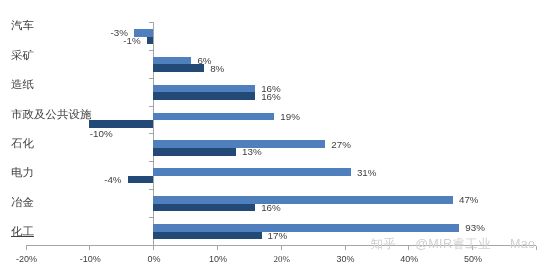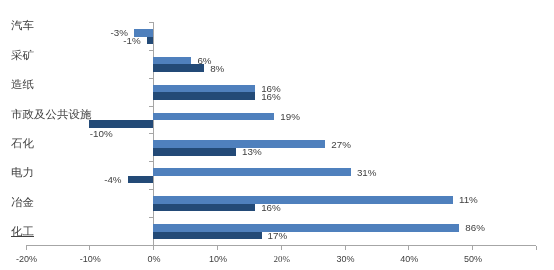--- a/index.html
+++ b/index.html
@@ -65,25 +65,25 @@
       <div class="dlabel" style="top: 129.06px; color: rgb(64, 64, 64); left: 89.8px;">-10%</div>
       <div class="bar" style="left: 153.1px; top: 140.43px; width: 172.26px; height: 7.6px; background: rgb(79, 128, 189);"></div>
       <div class="dlabel" style="top: 139.73px; color: rgb(64, 64, 64); left: 331.36px;">27%</div>
       <div class="bar" style="left: 153.1px; top: 148.03px; width: 82.94px; height: 7.6px; background: rgb(35, 74, 119);"></div>
       <div class="dlabel" style="top: 147.33px; color: rgb(64, 64, 64); left: 242.04px;">13%</div>
       <div class="bar" style="left: 153.1px; top: 168.3px; width: 197.78px; height: 7.6px; background: rgb(79, 128, 189);"></div>
       <div class="dlabel" style="top: 167.6px; color: rgb(64, 64, 64); left: 356.88px;">31%</div>
       <div class="bar" style="left: 127.58px; top: 175.9px; width: 25.52px; height: 7.6px; background: rgb(35, 74, 119);"></div>
       <div class="dlabel" style="top: 175.2px; color: rgb(64, 64, 64); left: 95.58px; width: 26px; text-align: right;">-4%</div>
       <div class="bar" style="left: 153.1px; top: 196.17px; width: 299.86px; height: 7.6px; background: rgb(79, 128, 189);"></div>
-      <div class="dlabel" style="top: 195.47px; color: rgb(64, 64, 64); left: 458.96px;">11%</div>
+      <div class="dlabel" style="top: 195.47px; color: rgb(64, 64, 64); left: 458.96px;">47%</div>
       <div class="bar" style="left: 153.1px; top: 203.77px; width: 102.08px; height: 7.6px; background: rgb(35, 74, 119);"></div>
       <div class="dlabel" style="top: 203.07px; color: rgb(64, 64, 64); left: 261.18px;">16%</div>
       <div class="bar" style="left: 153.1px; top: 224.04px; width: 306.24px; height: 7.6px; background: rgb(79, 128, 189);"></div>
-      <div class="dlabel" style="top: 223.34px; color: rgb(64, 64, 64); left: 465.34px;">86%</div>
+      <div class="dlabel" style="top: 223.34px; color: rgb(64, 64, 64); left: 465.34px;">93%</div>
       <div class="bar" style="left: 153.1px; top: 231.64px; width: 108.46px; height: 7.6px; background: rgb(35, 74, 119);"></div>
       <div class="dlabel" style="top: 230.94px; color: rgb(64, 64, 64); left: 267.56px;">17%</div>
     </div>
 
   <div id="cat-labels">
       <div class="cat-label" style="left: 10.5px; top: 20.3px; color: rgb(64, 64, 64);">汽车</div>
       <div class="cat-label" style="left: 10.5px; top: 49.73px; color: rgb(64, 64, 64);">采矿</div>
       <div class="cat-label" style="left: 10.5px; top: 79.16px; color: rgb(64, 64, 64);">造纸</div>
       <div class="cat-label" style="left: 10.5px; top: 108.59px; color: rgb(64, 64, 64);">市政及公共设施</div>
       <div class="cat-label" style="left: 10.5px; top: 138.02px; color: rgb(64, 64, 64);">石化</div>
@@ -98,13 +98,14 @@
       <div class="xlabel" style="left: 154.1px; top: 254px; color: rgb(64, 64, 64);">0%</div>
       <div class="xlabel" style="left: 217.9px; top: 254px; color: rgb(64, 64, 64);">10%</div>
       <div class="xlabel" style="left: 281.7px; top: 254px; color: rgb(64, 64, 64); font-family: Liberation Serif, serif;">20%</div>
       <div class="xlabel" style="left: 345.5px; top: 254px; color: rgb(64, 64, 64);">30%</div>
       <div class="xlabel" style="left: 409.3px; top: 254px; color: rgb(64, 64, 64);">40%</div>
       <div class="xlabel" style="left: 473.1px; top: 254px; color: rgb(64, 64, 64);">50%</div>
       <div class="xlabel" style="left: 536.9px; top: 254px; color: rgb(64, 64, 64); margin-top: 36px;">60%</div>
     </div>
 
 
+  <div class="watermark" style="color: rgb(207, 207, 207);">知乎 @MIR睿工业 Mao</div>
 </div>
 
 </body></html>

